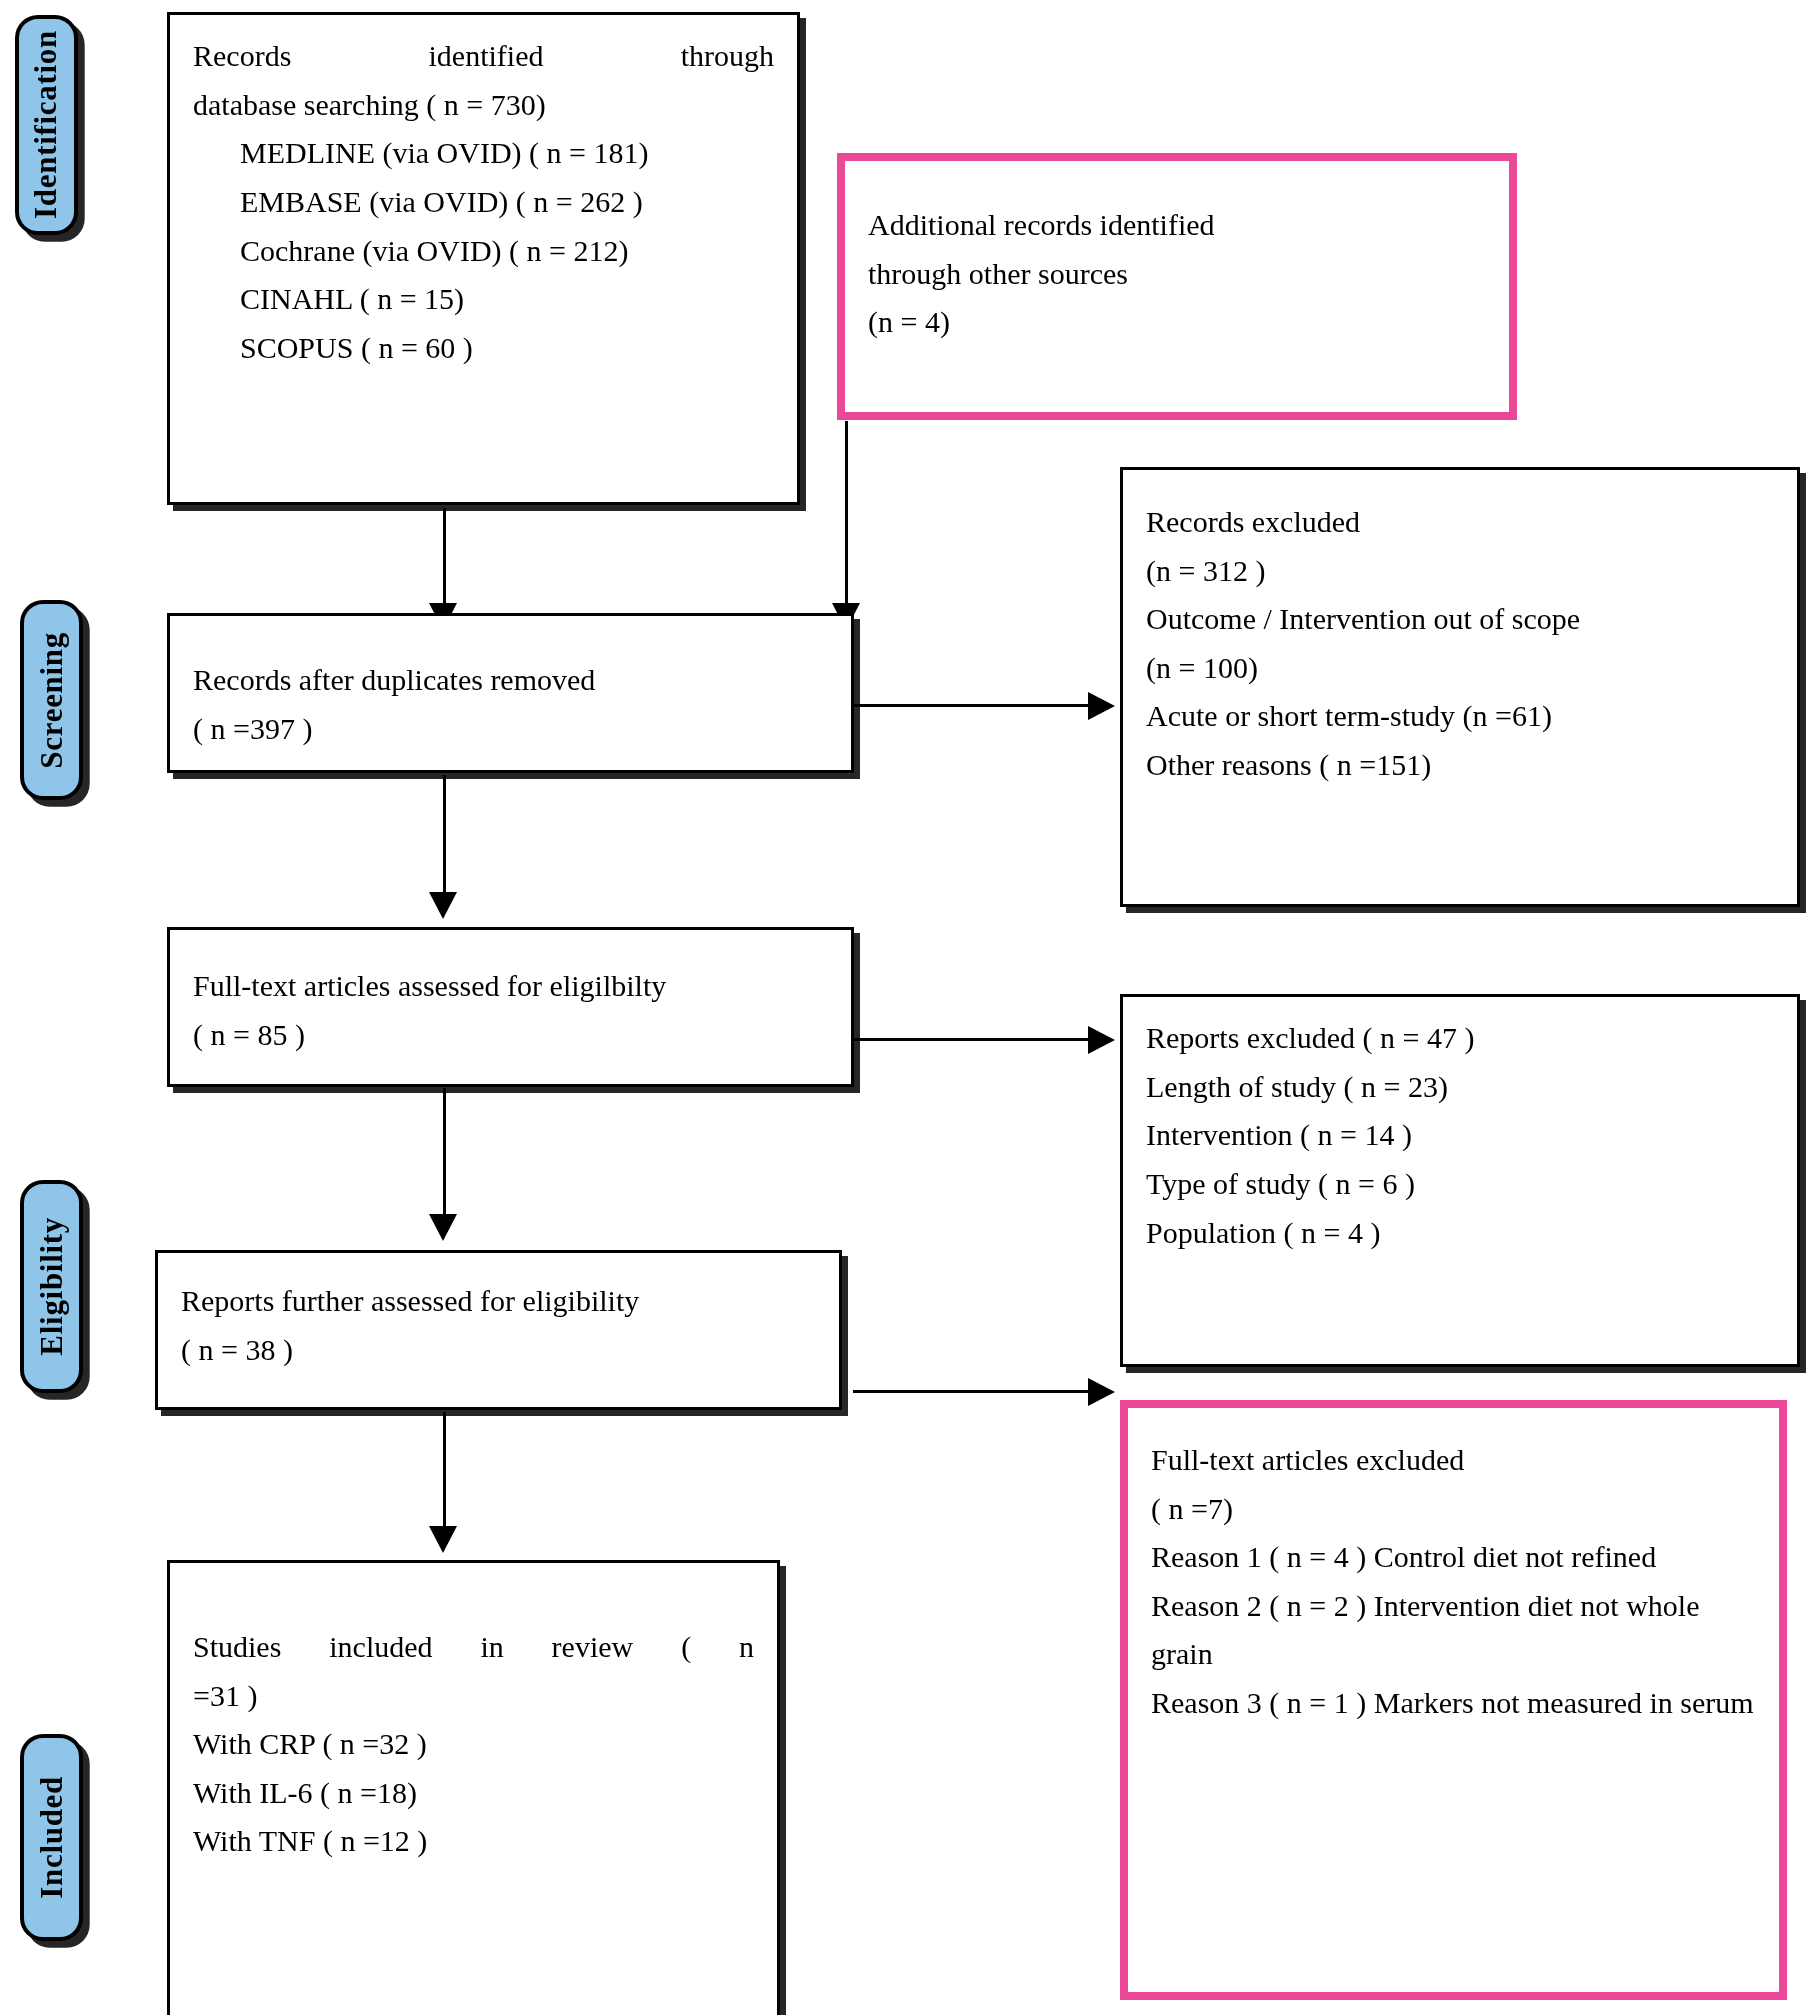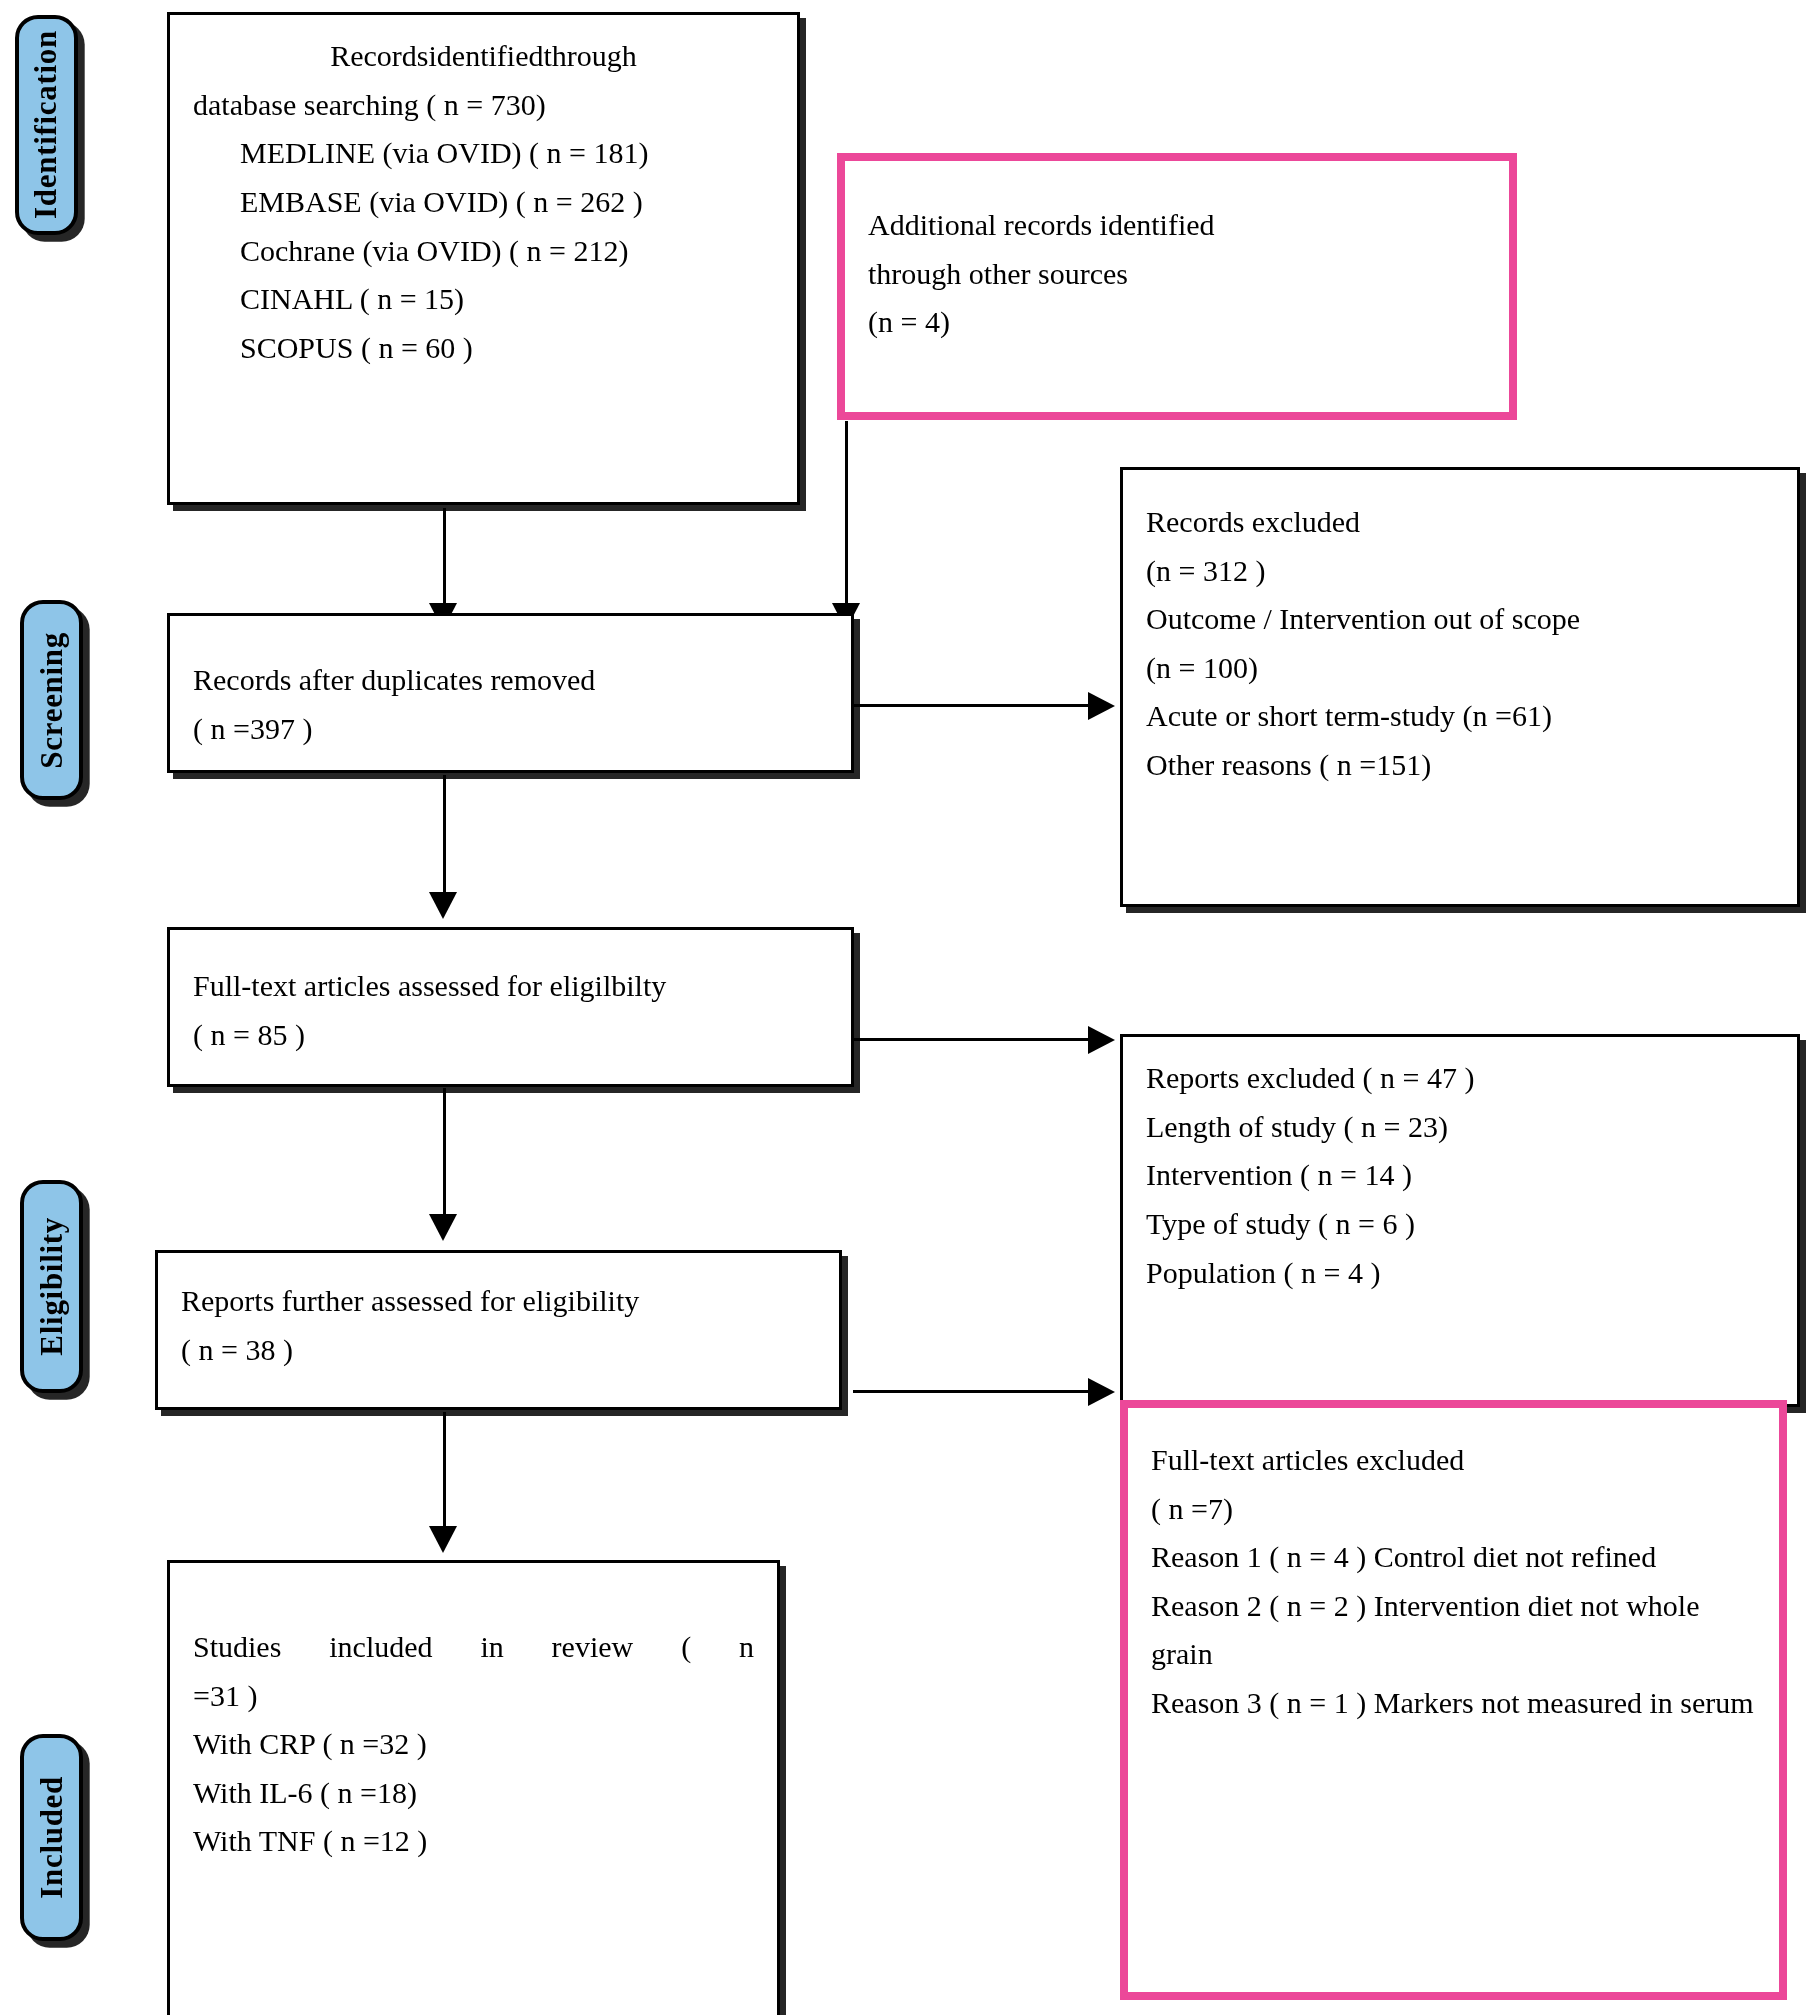--- a/index.html
+++ b/index.html
@@ -114,21 +114,21 @@
 
   <div class="stage-bar" style="left:20px; top:1180px; width:63px; height:213px;">
     <span class="stage-label">Eligibility</span>
   </div>
 
   <div class="stage-bar" style="left:20px; top:1734px; width:63px; height:207px;">
     <span class="stage-label">Included</span>
   </div>
 
   <div class="flow-box" style="left:167px; top:12px; width:633px; height:493px;">
-    <div class="box-line justify" style="display:flex; justify-content:center;">
+    <div class="box-line justify" style="display:flex; justify-content:space-between;">
       <span>Records</span>
       <span>identified</span>
       <span>through</span>
     </div>
     <div class="box-line">database searching ( n = 730)</div>
     <div class="box-line indent">MEDLINE (via OVID) ( n = 181)</div>
     <div class="box-line indent">EMBASE (via OVID) ( n = 262 )</div>
     <div class="box-line indent">Cochrane (via OVID) ( n = 212)</div>
     <div class="box-line indent">CINAHL ( n = 15)</div>
     <div class="box-line indent">SCOPUS ( n = 60 )</div>
@@ -167,21 +167,21 @@
   <div class="arrow-down" style="left:429px; top:892px;"></div>
 
   <div class="flow-box" style="left:167px; top:927px; width:687px; height:160px; padding-top:32px;">
     <div class="box-line">Full-text articles assessed for eligilbilty</div>
     <div class="box-line">( n = 85 )</div>
   </div>
 
   <div class="h-line" style="left:853px; top:1038px; width:240px;"></div>
   <div class="arrow-right" style="left:1088px; top:1026px;"></div>
 
-  <div class="flow-box" style="left:1120px; top:994px; width:680px; height:373px; margin-top:40px;">
+  <div class="flow-box" style="left:1120px; top:994px; width:680px; height:373px; ">
     <div class="box-line">Reports excluded ( n = 47 )</div>
     <div class="box-line">Length of study ( n = 23)</div>
     <div class="box-line">Intervention ( n = 14 )</div>
     <div class="box-line">Type of study ( n = 6 )</div>
     <div class="box-line">Population ( n = 4 )</div>
   </div>
 
   <div class="v-line" style="left:443px; top:1088px; height:133px;"></div>
   <div class="arrow-down" style="left:429px; top:1214px;"></div>
 

